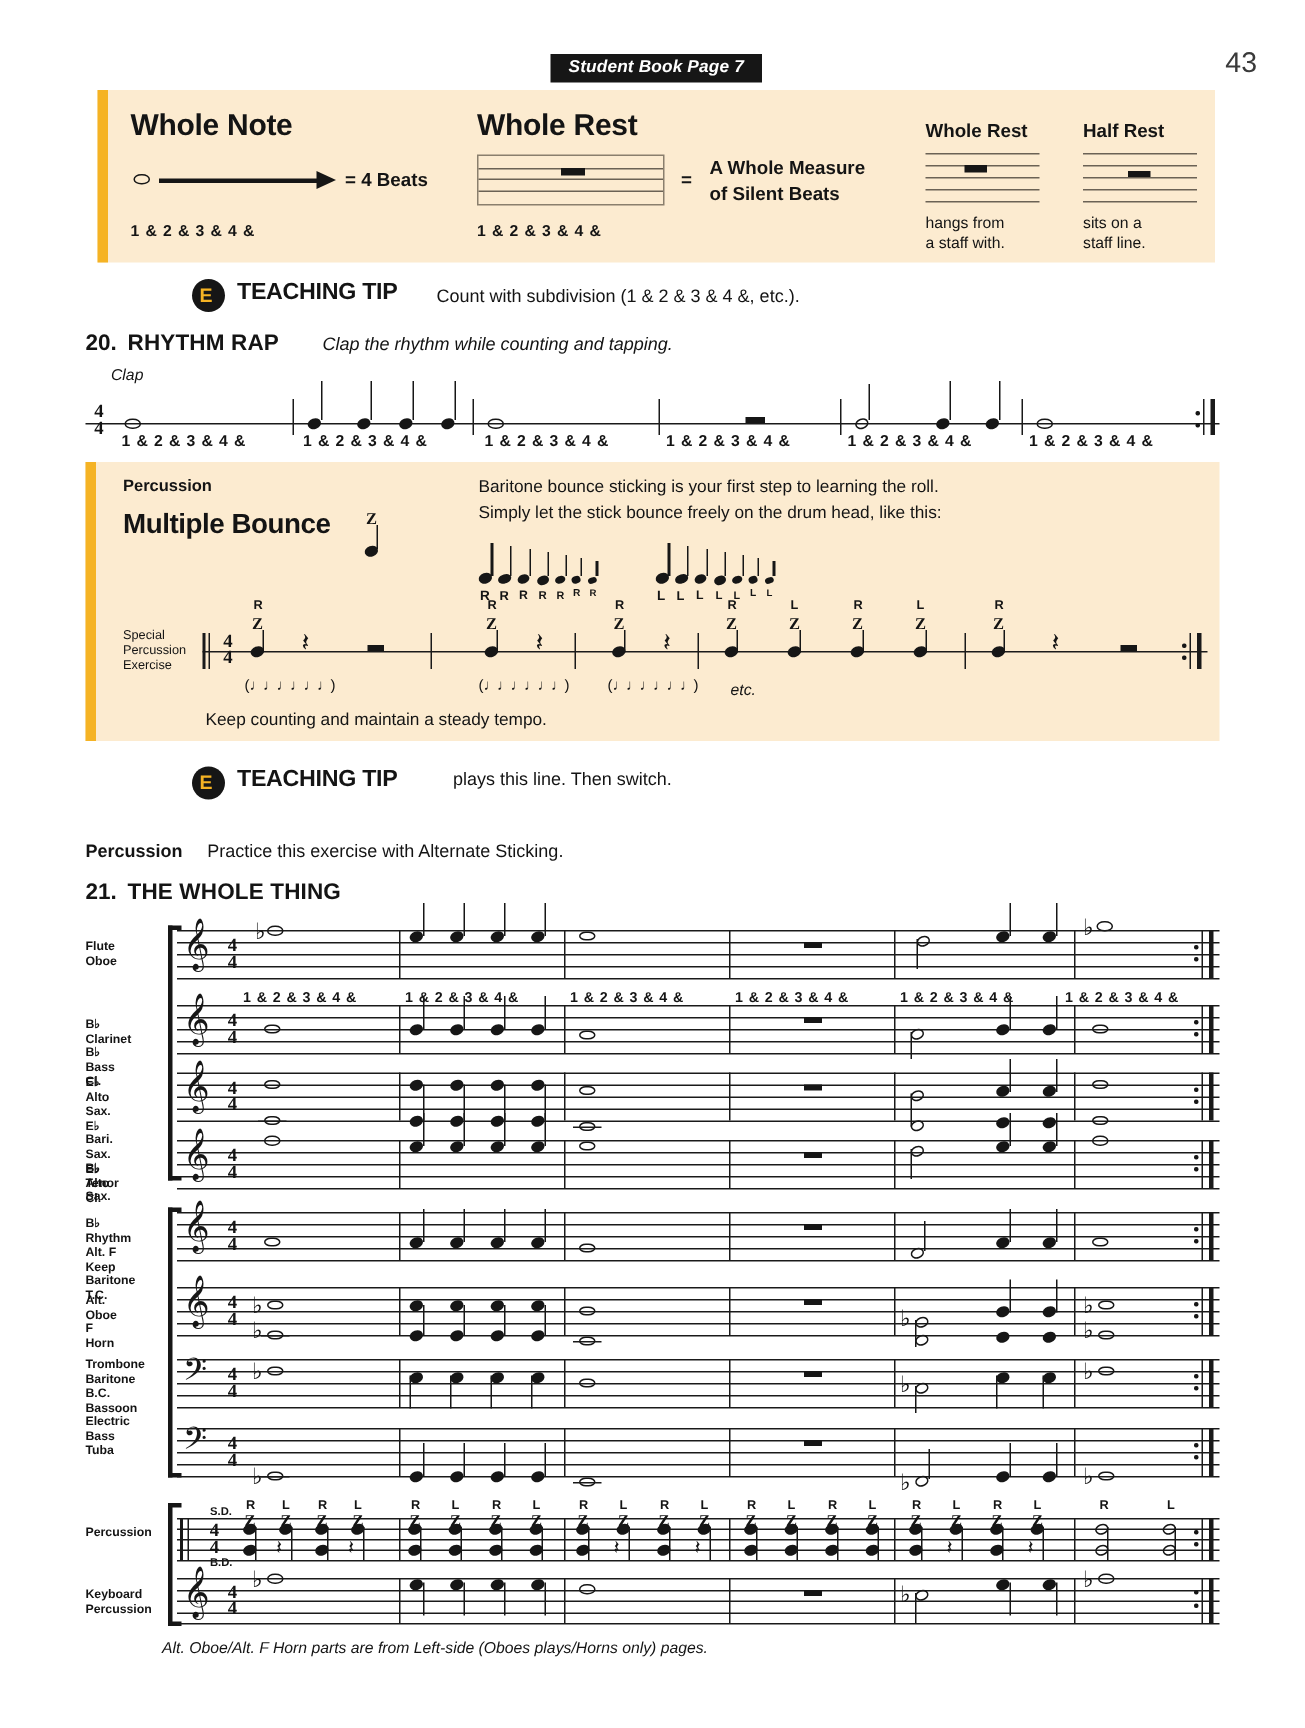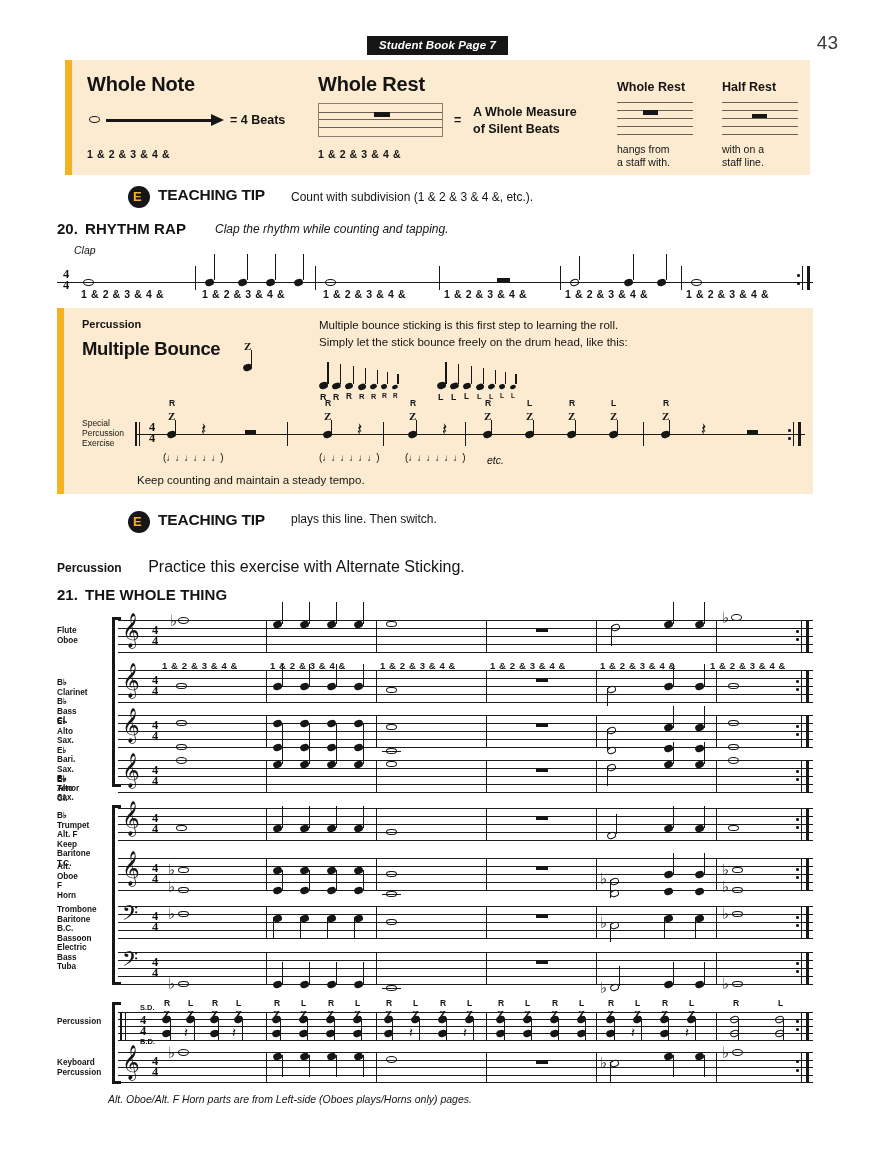--- a/index.html
+++ b/index.html
@@ -145,21 +145,21 @@
 
     <div class="p-sub" style="position:absolute; left:657px; top:20px;">Half Rest</div>
     <div class="stafflines" style="position:absolute; left:657px; top:42px; width:76px; height:34px;">
       <i style="top:0;"></i>
         <i style="top:8px;"></i>
         <i style="top:16px;"></i>
         <i style="top:24px;"></i>
         <i style="top:32px;"></i>
       <div class="hrest" style="left:30px; top:11.6px; width:15px; height:4.6px;"></div>
     </div>
-    <div class="small" style="position:absolute; left:657px; top:83px;">with on a</div>
+    <div class="small" style="position:absolute; left:657px; top:83px;">sits on a</div>
     <div class="small" style="position:absolute; left:657px; top:96px;">staff line.</div>
   </div>
 
   <div class="tip" style="left:128px; top:186px;">
     <div class="tip-badge">
         <b>E</b>
       </div>
     <div class="tip-label">TEACHING TIP</div>
     <div class="tip-text" style="margin-top:3px;">Count with subdivision (1 &amp; 2 &amp; 3 &amp; 4 &amp;, etc.).</div>
   </div>
@@ -228,21 +228,21 @@
 
     <div style="position:absolute; left:25px; top:10px; font-size:11px; font-weight:bold;">Percussion</div>
     <div style="position:absolute; left:25px; top:30px; font-size:18.5px; font-weight:bold; letter-spacing:-.3px;">Multiple Bounce</div>
 
     <div style="position:absolute; left:185px; top:32px;">
       <div class="zbuzz" style="left:2px; top:0;">Z</div>
       <div class="stem" style="left:9px; top:10px; height:16px;"></div>
       <div class="nh-filled" style="left:1px; top:24px;"></div>
     </div>
 
-    <div style="position:absolute; left:262px; top:11px; font-size:11.5px;">Multiple bounce sticking is this first step to learning the roll.</div>
+    <div style="position:absolute; left:262px; top:11px; font-size:11.5px;">Baritone bounce sticking is your first step to learning the roll.</div>
     <div style="position:absolute; left:262px; top:28px; font-size:11.5px;">Simply let the stick bounce freely on the drum head, like this:</div>
 
     <div style="position:absolute; left:262px; top:50px;">
       <div class="nh-filled" style="left:0px;  top:24px; width:9px;   height:6.6px;"></div>
       <div class="stem" style="left:8.4px;  top:4px;  height:22px;"></div>
       <div class="stick" style="left:1px; top:34px; font-size:9px;">R</div>
 
       <div class="nh-filled" style="left:13px; top:24.5px; width:8.6px; height:6.3px;"></div>
       <div class="stem" style="left:21px;   top:6px;  height:20px;"></div>
       <div class="stick" style="left:14px; top:34px; font-size:8.6px;">R</div>
@@ -382,27 +382,27 @@
 
     <div style="position:absolute; left:80px; top:166px; font-size:11.5px;">Keep counting and maintain a steady tempo.</div>
   </div>
 
   <div class="tip" style="left:128px; top:511px;">
     <div class="tip-badge">
         <b>E</b>
       </div>
     <div class="tip-label">TEACHING TIP</div>
     <div style="margin-left:26px;">
-      <div class="tip-text" style="margin-left:0;">plays this line.  Then switch.</div>
+      <div class="tip-text" style="margin-left:11px;">plays this line.  Then switch.</div>
     </div>
   </div>
 
   <div style="position:absolute; left:57px; top:558px;">
     <span style="font-size:12px; font-weight:bold;">Percussion</span>
-    <span style="font-size:16px; margin-left:22px;">Practice this exercise with Alternate Sticking.</span>
+    <span style="font-size:12px; margin-left:12px;">Practice this exercise with Alternate Sticking.</span>
   </div>
 
   <div style="position:absolute; left:0; top:586px; width:870px;">
     <div class="sec-num" style="position:absolute; left:57px; top:0;">21.</div>
     <div class="sec-name" style="position:absolute; left:85px; top:0;">THE WHOLE THING</div>
   </div>
 
   <div style="position:absolute; left:0; top:612px;">
     <div class="brace" style="left:112px; top:5px; height:170px;"></div>
 
@@ -604,21 +604,21 @@
       <div class="thickbar" style="left:688px; top:0; height:32px;"></div>
       <div class="dot2" style="left:678px; top:10px;"></div>
       <div class="dot2" style="left:678px; top:18px;"></div>
     </div>
   </div>
 
   <div style="position:absolute; left:0; top:800px;">
     <div class="brace" style="left:112px; top:5px; height:180px;"></div>
 
     <div class="instr" style="left:57px; top:11px;">
-      <div>B♭ Trumpet</div>
+      <div>B♭ Rhythm</div>
       <div>Alt. F Keep</div>
       <div>Baritone T.C.</div>
     </div>
     <div class="stf" style="left:118px; top:8px; width:695px; height:34px;">
       <div class="ln" style="top:0;"></div>
       <div class="ln" style="top:8px;"></div>
       <div class="ln" style="top:16px;"></div>
       <div class="ln" style="top:24px;"></div>
       <div class="ln" style="top:32px;"></div>
       <div class="clef-t" style="left:4px; top:-5px;">𝄞</div>

